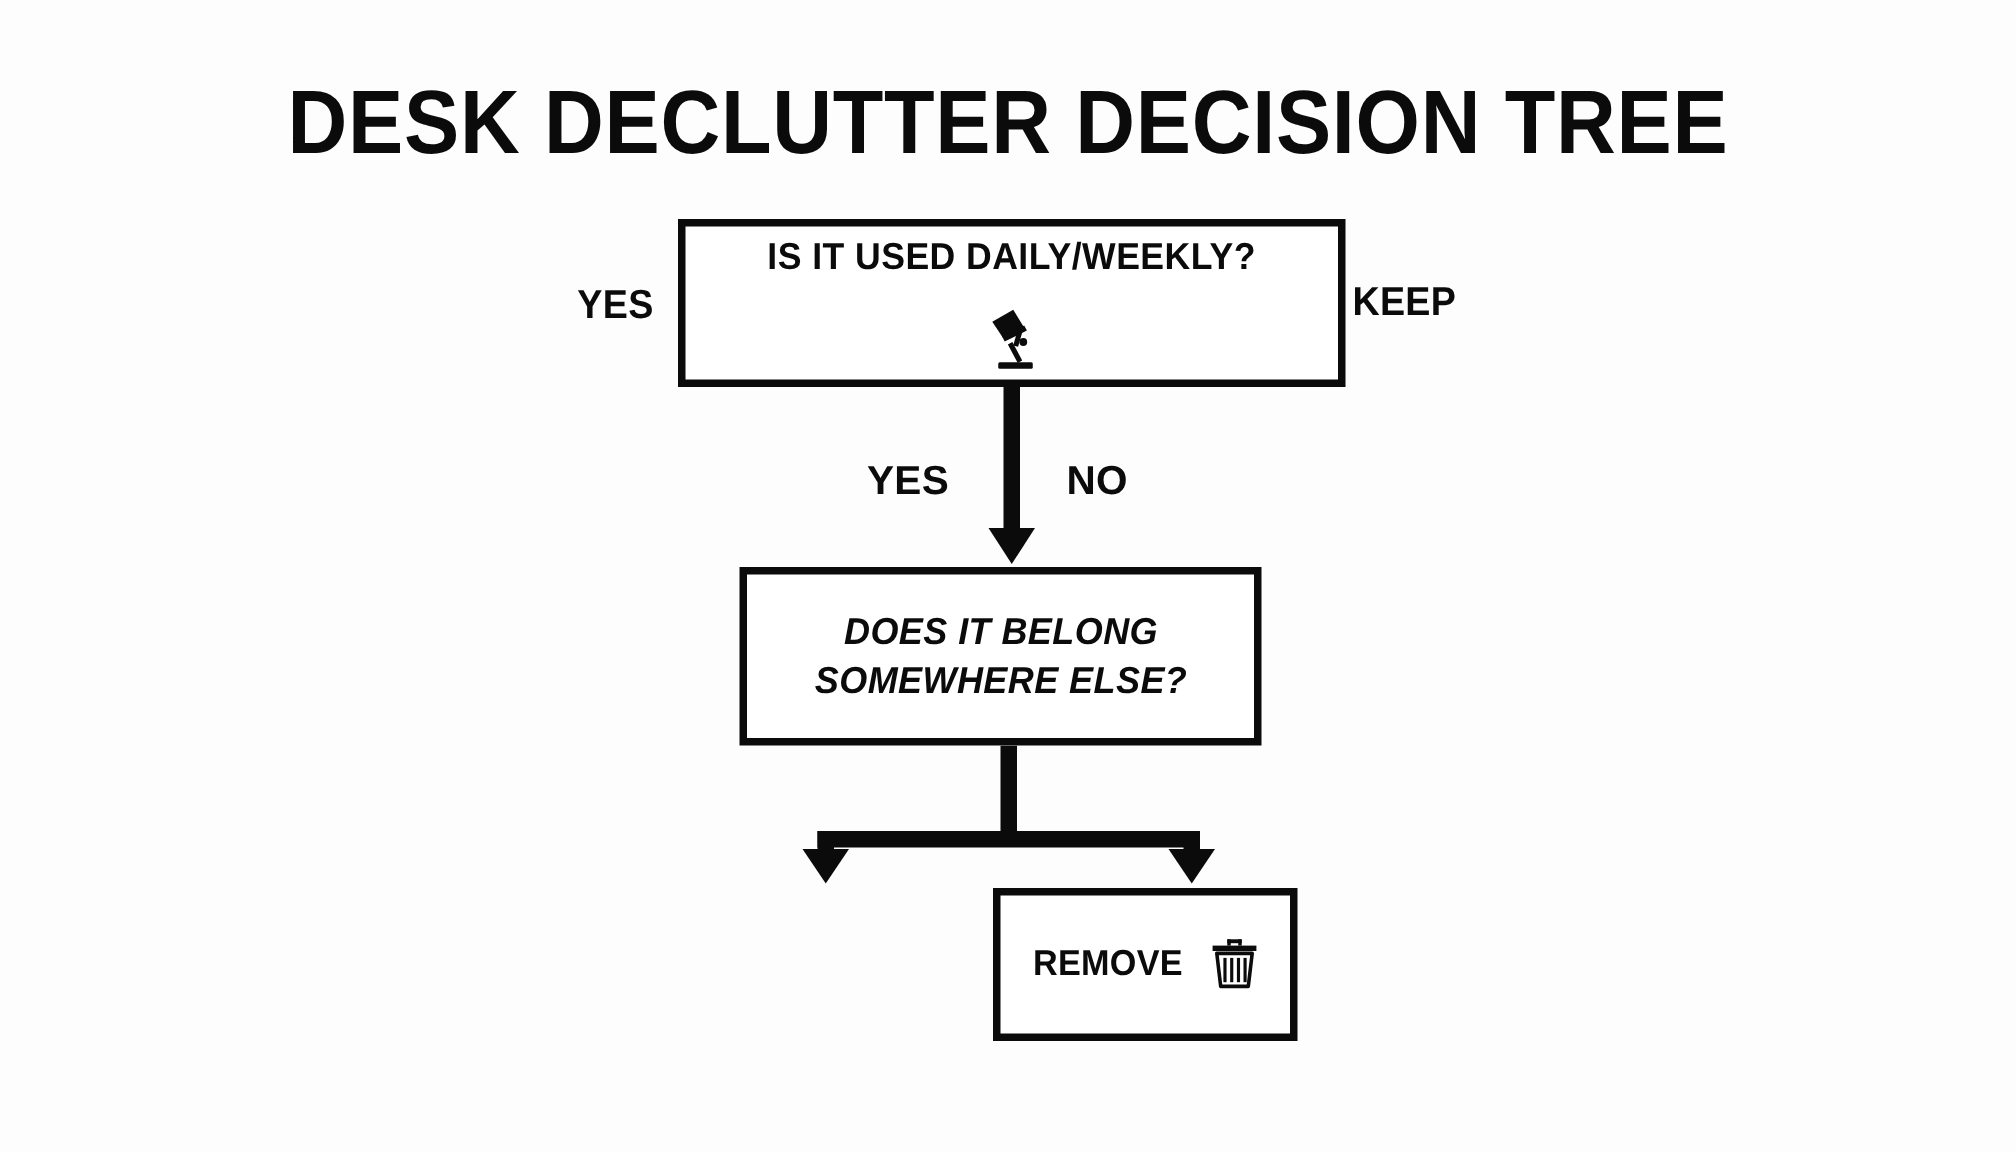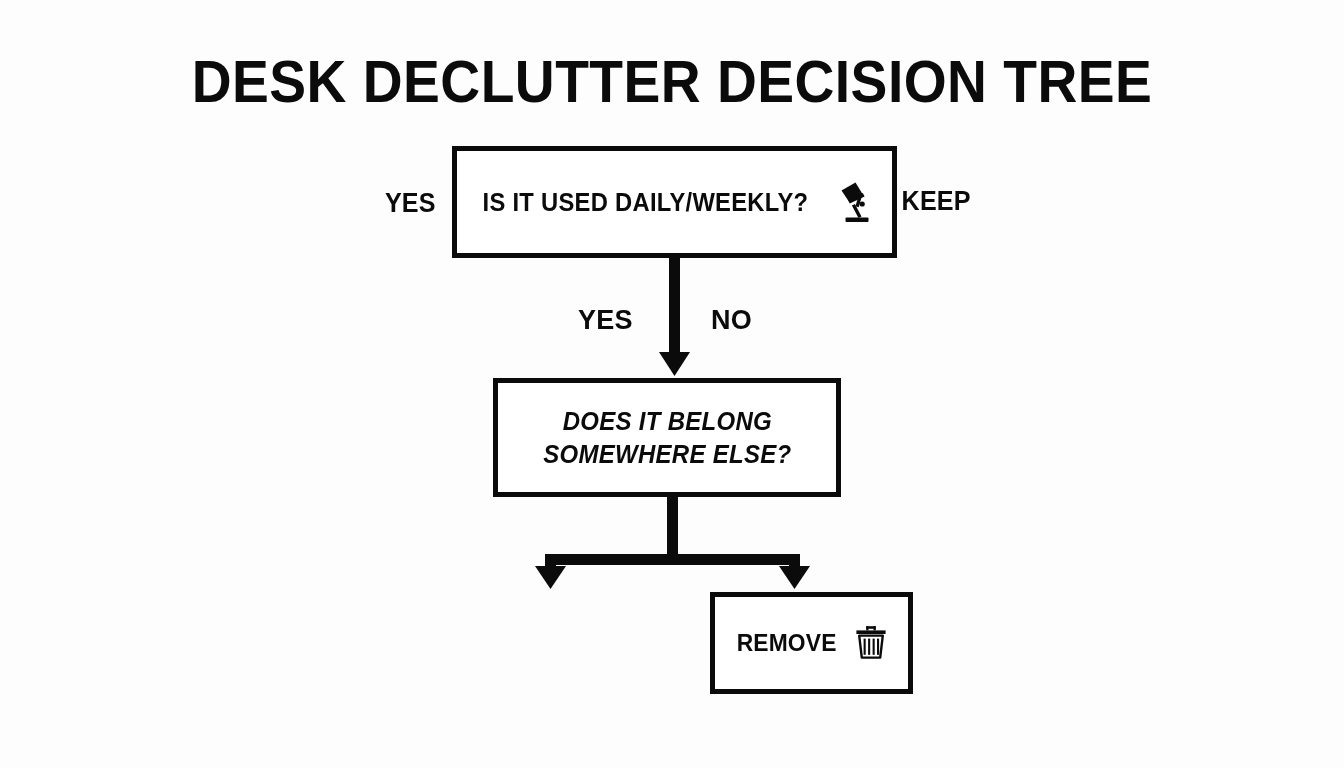--- a/index.html
+++ b/index.html
@@ -84,40 +84,40 @@
     transform: scaleX(0.96);
   }
 
   #node-relocate {
     left: 452px;
     top: 592px;
     width: 204px;
     height: 102px;
   }
   #node-remove {
-    left: 710px;
+    left: 662px;
     top: 592px;
     width: 203px;
     height: 102px;
   }
   #node-relocate .node-label,
   #node-remove .node-label {
     font-size: 24px;
     line-height: 28px;
     letter-spacing: 0.2px;
     transform: scaleX(0.95);
   }
 
   .node-inner {
     display: flex;
     align-items: center;
     justify-content: center;
     gap: 14px;
   }
-  #node-root .node-inner { gap: 18px; }
+  #node-root .node-inner { gap: 18px; flex-direction: column; }
 
   
   .side-label {
     position: absolute;
     font-family: "Liberation Sans", sans-serif;
     font-weight: bold;
     font-size: 27px;
     line-height: 30px;
     color: #0b0b0b;
     letter-spacing: 0.2px;

